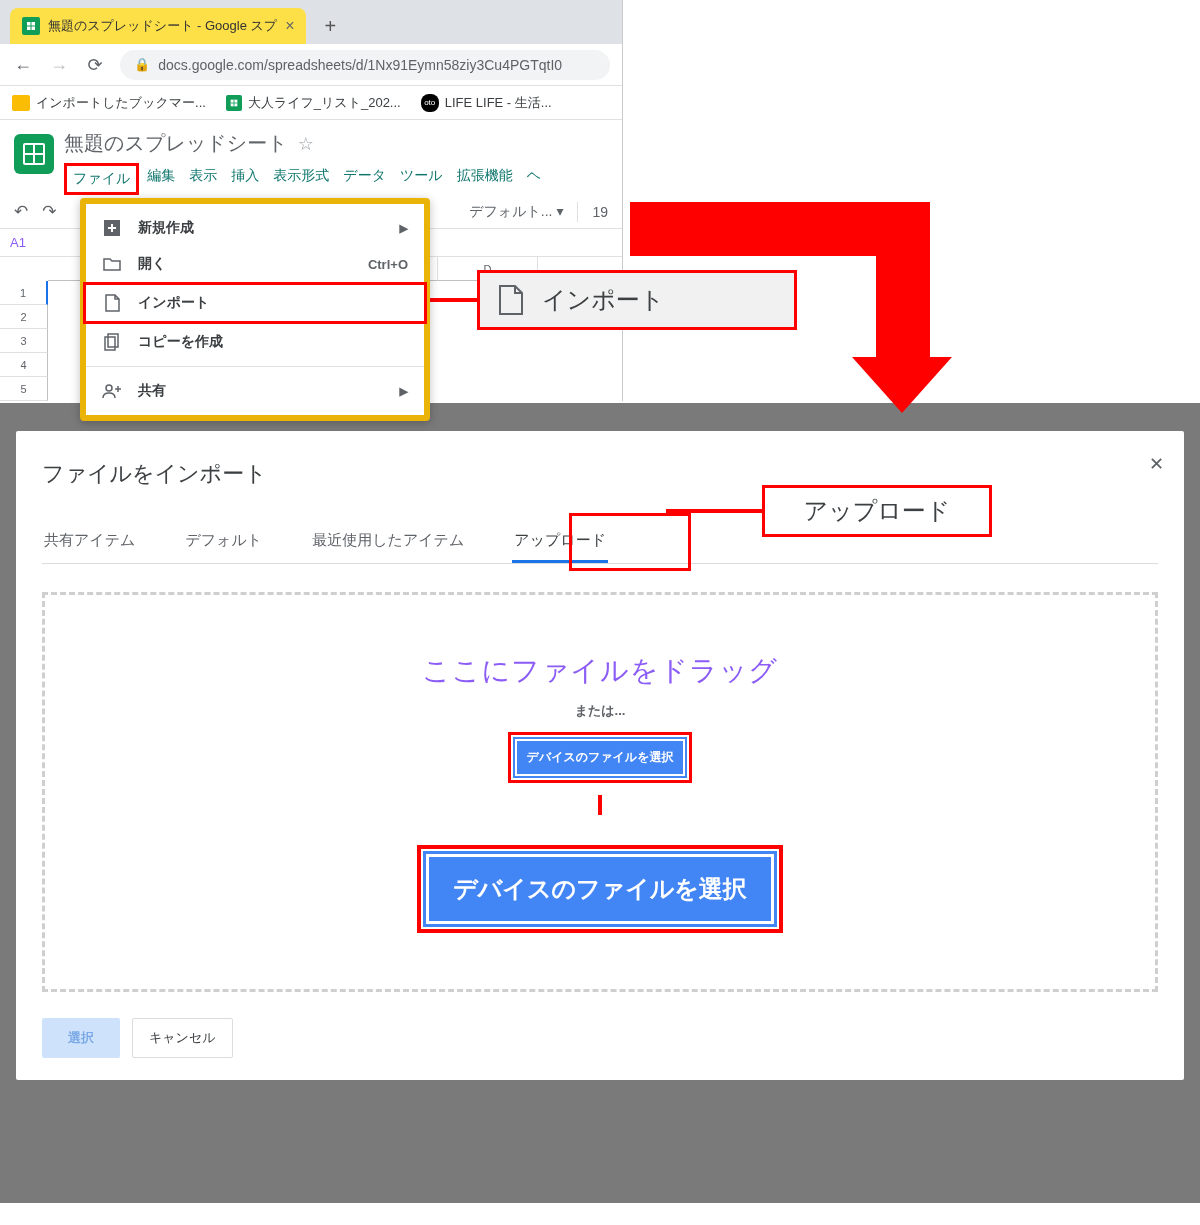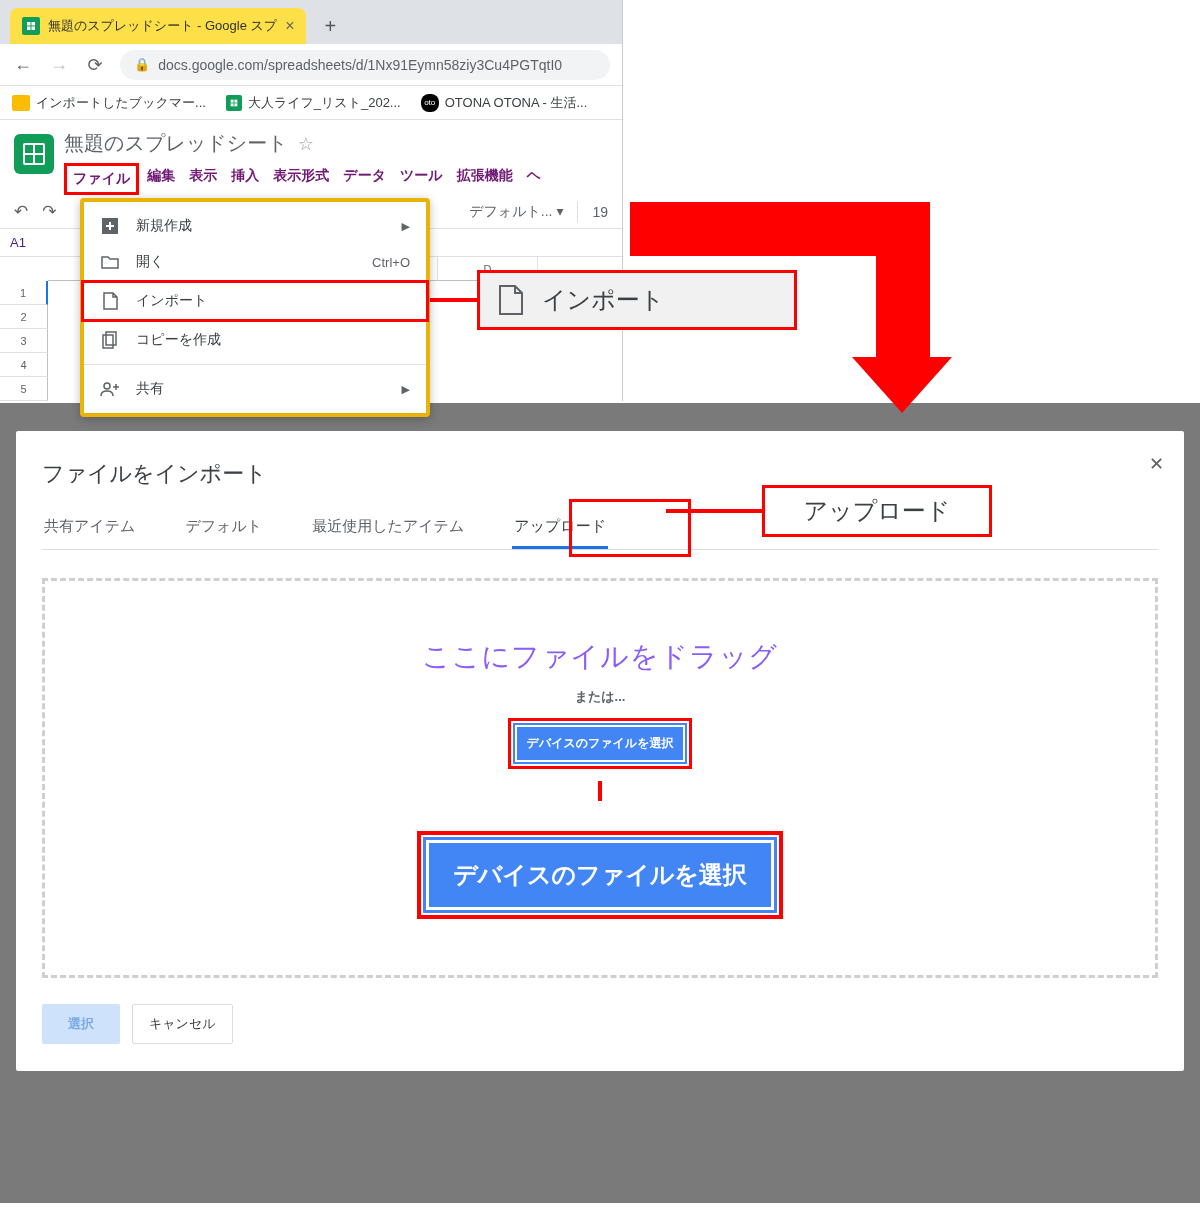--- a/index.html
+++ b/index.html
@@ -24,39 +24,39 @@
   .bm-icon-oto { width: 18px; height: 18px; background: #000; color: #fff; font-size: 8px; display: flex; align-items: center; justify-content: center; border-radius: 8px; }
 
   
   .sheets-app { position: relative; }
   .sheets-header { display: flex; align-items: flex-start; padding: 10px 14px 0 14px; gap: 10px; }
   .sheets-logo { width: 40px; height: 40px; background: #0f9d58; border-radius: 6px; display: flex; align-items: center; justify-content: center; margin-top: 4px; }
   .sheets-logo-inner { width: 22px; height: 22px; background: #fff; border-radius: 2px; display: grid; grid-template-columns: 1fr 1fr; grid-template-rows: 1fr 1fr; gap: 2px; padding: 2px; }
   .sheets-logo-inner div { background: #0f9d58; }
   .doc-title-row { display: flex; align-items: center; gap: 10px; font-size: 20px; color: #5f6368; }
   .star { color: #9aa0a6; font-size: 18px; }
-  .menu-bar { display: flex; gap: 2px; padding-top: 6px; font-size: 14px; color: #701a75; font-weight: bold; }
+  .menu-bar { display: flex; gap: 2px; padding-top: 6px; font-size: 14px; color: #0f766e; }
   .menu-item { padding: 4px 6px; }
   .menu-file-highlight { border: 3px solid #ff0000; }
 
   .toolbar-row { display: flex; align-items: center; padding: 6px 14px; gap: 14px; color: #5f6368; font-size: 14px; border-bottom: 1px solid #e0e0e0; }
   .undo, .redo { font-size: 17px; }
 
   
-  .file-menu { position: absolute; left: 80px; top: 78px; width: 350px; background: #fff; box-shadow: 0 2px 10px rgba(0,0,0,0.25); border: 4px solid #eab308; border-radius: 4px; padding: 6px 0; z-index: 10; }
+  .file-menu { position: absolute; left: 80px; top: 78px; width: 350px; background: #fff; box-shadow: 0 2px 10px rgba(0,0,0,0.25); border: 6px solid #eab308; border-radius: 4px; padding: 6px 0; z-index: 10; font-weight: bold; }
   .file-menu-item { display: flex; align-items: center; padding: 8px 16px; gap: 16px; font-size: 14px; color: #3c4043; position: relative; }
   .file-menu-item .shortcut { margin-left: auto; color: #5f6368; font-size: 13px; }
   .file-menu-item .chev { margin-left: auto; color: #5f6368; font-size: 11px; }
   .file-menu-sep { height: 1px; background: #e0e0e0; margin: 6px 0; }
   .fm-icon { width: 20px; height: 20px; display: inline-flex; align-items: center; justify-content: center; color: #5f6368; font-size: 16px; }
   .import-highlight { border: 3px solid #ff0000; margin: 0 -3px; }
 
   
   .name-box-row { display: flex; align-items: center; height: 28px; border-bottom: 1px solid #e0e0e0; }
-  .name-box { width: 48px; padding-left: 10px; font-size: 13px; color: #4c1d95; }
+  .name-box { width: 48px; padding-left: 10px; font-size: 13px; color: #8b5cf6; }
 
   .grid-area { display: flex; }
   .row-headers { width: 48px; }
   .row-header { height: 24px; border-bottom: 1px solid #e0e0e0; border-right: 1px solid #c0c0c0; text-align: center; font-size: 11px; color: #5f6368; line-height: 24px; }
   .row1 { border-right: 2px solid #1a73e8; position: relative; }
   .col-headers { display: flex; height: 24px; }
   .col-header { flex: 0 0 100px; border-right: 1px solid #e0e0e0; border-bottom: 1px solid #c0c0c0; text-align: center; font-size: 11px; color: #5f6368; line-height: 24px; }
 
   
   .import-callout { position: absolute; left: 477px; top: 270px; width: 320px; height: 60px; border: 3px solid #ff0000; background: #f1f1f1; display: flex; align-items: center; gap: 18px; padding: 0 18px; z-index: 5; }
@@ -66,21 +66,21 @@
 
   
   .arrow-wrap { position: absolute; left: 630px; top: 202px; width: 330px; height: 215px; z-index: 3; }
   .arrow-h { position: absolute; left: 0; top: 0; width: 300px; height: 54px; background: #ff0000; }
   .arrow-v { position: absolute; left: 246px; top: 0; width: 54px; height: 170px; background: #ff0000; }
   .arrow-head { position: absolute; left: 222px; top: 155px; width: 0; height: 0; border-left: 50px solid transparent; border-right: 50px solid transparent; border-top: 56px solid #ff0000; }
 
   
   .lower-panel { position: relative; background: #7a7a7a; padding: 28px 16px 28px 16px; margin-top: 2px; min-height: 800px; }
   .dialog { background: #fff; border-radius: 2px; padding: 28px 26px 22px 26px; position: relative; min-height: 640px; }
-  .dialog-title { font-size: 22px; color: #3c4043; margin-bottom: 18px; }
+  .dialog-title { font-size: 22px; color: #3c4043; margin-bottom: 32px; }
   .dialog-close { position: absolute; right: 20px; top: 22px; color: #5f6368; font-size: 18px; }
   .dlg-tabs { display: flex; gap: 46px; border-bottom: 1px solid #dadce0; font-size: 15px; color: #5f6368; padding-bottom: 0; position: relative; }
   .dlg-tab { padding: 10px 2px; }
   .dlg-tab.active { color: #3c4043; border-bottom: 3px solid #1a73e8; }
   .upload-tab-highlight { position: absolute; border: 3px solid #ff0000; left: 527px; top: -8px; width: 122px; height: 58px; pointer-events: none; }
 
   .upload-callout { position: absolute; left: 746px; top: 54px; width: 230px; height: 52px; border: 3px solid #ff0000; display: flex; align-items: center; justify-content: center; font-size: 24px; color: #3c4043; background: #fff; }
   .connector-upload { position: absolute; left: 650px; top: 78px; width: 96px; height: 4px; background: #ff0000; }
 
   .drop-zone { margin-top: 28px; border: 3px dashed #cfcfcf; height: 400px; display: flex; flex-direction: column; align-items: center; justify-content: center; gap: 12px; position: relative; }
@@ -143,21 +143,21 @@
               <rect x="0" y="0" width="12" height="12" fill="#0f9d58"></rect>
               <rect x="2" y="2" width="8" height="8" fill="#fff"></rect>
               <line x1="6" y1="2" x2="6" y2="10" stroke="#0f9d58"></line>
               <line x1="2" y1="6" x2="10" y2="6" stroke="#0f9d58"></line>
             </svg>
         </span>
         <span>大人ライフ_リスト_202...</span>
       </div>
       <div class="bookmark">
         <span class="bm-icon-oto">oto</span>
-        <span>OTONA OTONA - 生活...</span>
+        <span>LIFE LIFE - 生活...</span>
       </div>
     </div>
   </div>
 
   <div class="sheets-app">
     <div class="sheets-header">
       <div class="sheets-logo">
         <div class="sheets-logo-inner">
             <div></div>
             <div></div>

